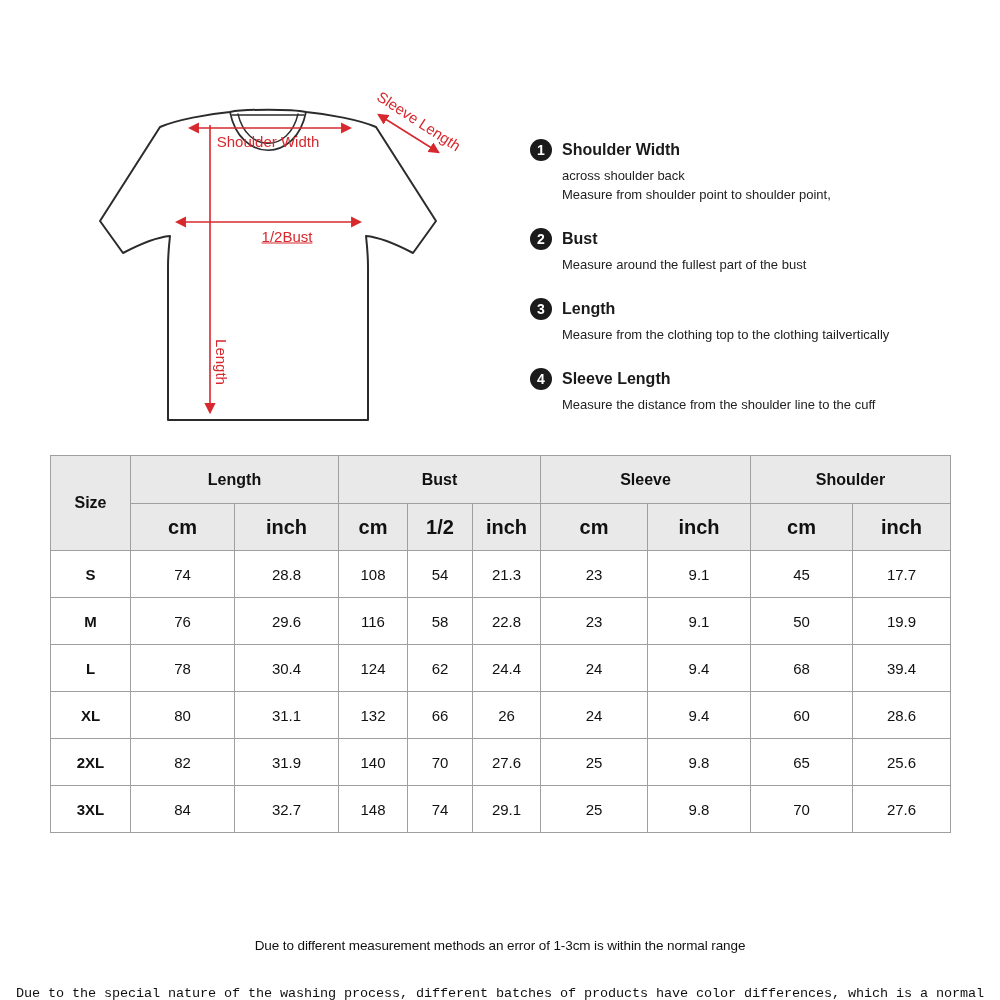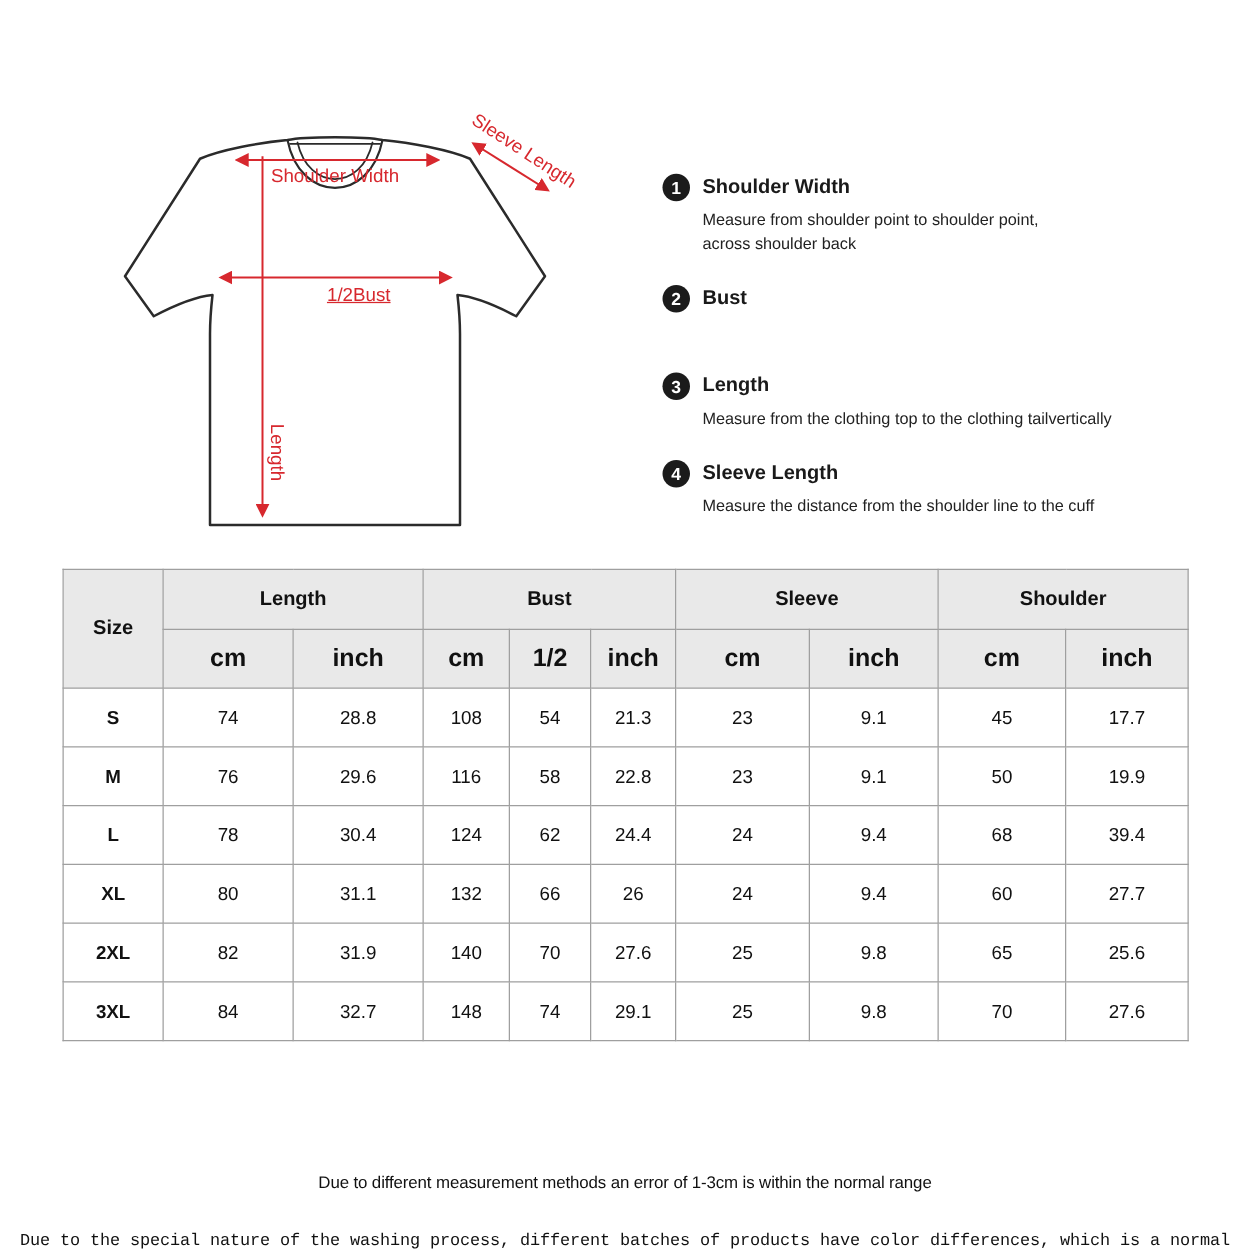--- a/index.html
+++ b/index.html
@@ -83,29 +83,32 @@
   <div class="red-label" style="left:287px; top:236px;text-decoration:underline;">1/2Bust</div>
   <div class="red-label rot90" style="left:221px; top:362px;">Length</div>
   <div class="red-label rot33" style="left:419px; top:121px;">Sleeve Length</div>
 
   <div class="m-item" style="top:139px;">
     <div class="m-head">
       <div class="m-badge">1</div>
       <div class="m-title">Shoulder Width</div>
     </div>
     <div class="m-desc">
+      <div>across shoulder back</div>
       <div>Measure from shoulder point to shoulder point,</div>
-      <div>across shoulder back</div>
     </div>
   </div>
 
   <div class="m-item" style="top:228px;">
     <div class="m-head">
       <div class="m-badge">2</div>
       <div class="m-title">Bust</div>
+    </div>
+    <div class="m-desc">
+      <div>Measure around the fullest part of the bust</div>
     </div>
   </div>
 
   <div class="m-item" style="top:298px;">
     <div class="m-head">
       <div class="m-badge">3</div>
       <div class="m-title">Length</div>
     </div>
     <div class="m-desc">
       <div>Measure from the clothing top to the clothing tailvertically</div>
@@ -195,21 +198,21 @@
       <tr>
         <td class="size-cell">XL</td>
         <td>80</td>
         <td>31.1</td>
         <td>132</td>
         <td>66</td>
         <td>26</td>
         <td>24</td>
         <td>9.4</td>
         <td>60</td>
-        <td>27.7</td>
+        <td>28.6</td>
       </tr>
       <tr>
         <td class="size-cell">2XL</td>
         <td>82</td>
         <td>31.9</td>
         <td>140</td>
         <td>70</td>
         <td>27.6</td>
         <td>25</td>
         <td>9.8</td>

